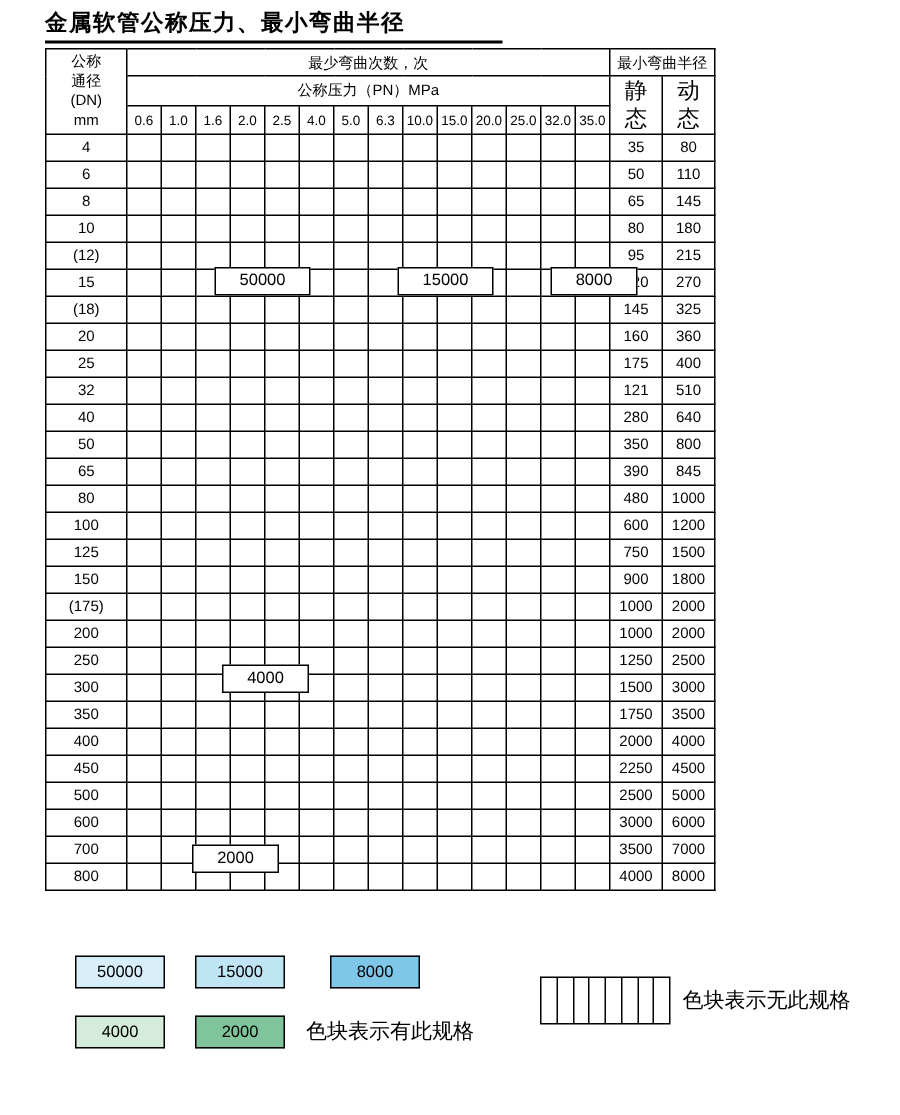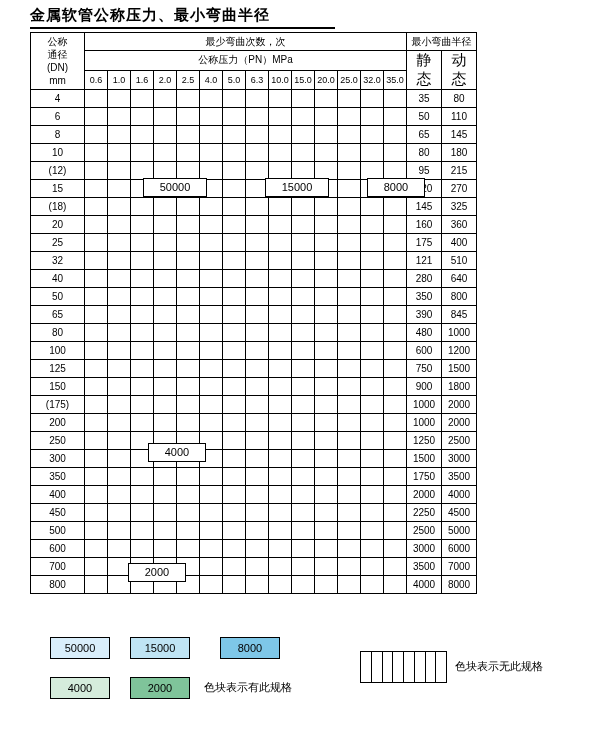--- a/index.html
+++ b/index.html
@@ -64,21 +64,21 @@
     height:17px;
     z-index:5;
   }
 
   
   .legend{position:absolute;left:30px;top:633px;width:540px;height:90px;}
   .lg-box{
     position:absolute;border:1px solid #000;text-align:center;
     font-size:11px;line-height:20px;height:20px;width:58px;
   }
-  .lg-note{position:absolute;font-size:11px;line-height:20px;}
+  .lg-note{position:absolute;font-size:14px;line-height:20px;}
   .lg-grid{
     position:absolute;border:1px solid #000;height:30px;width:85px;
     display:flex;
   }
   .lg-grid div{flex:1;border-right:1px solid #000;}
   .lg-grid div:last-child{border-right:none;}
 </style>
 </head>
 <body>
 

